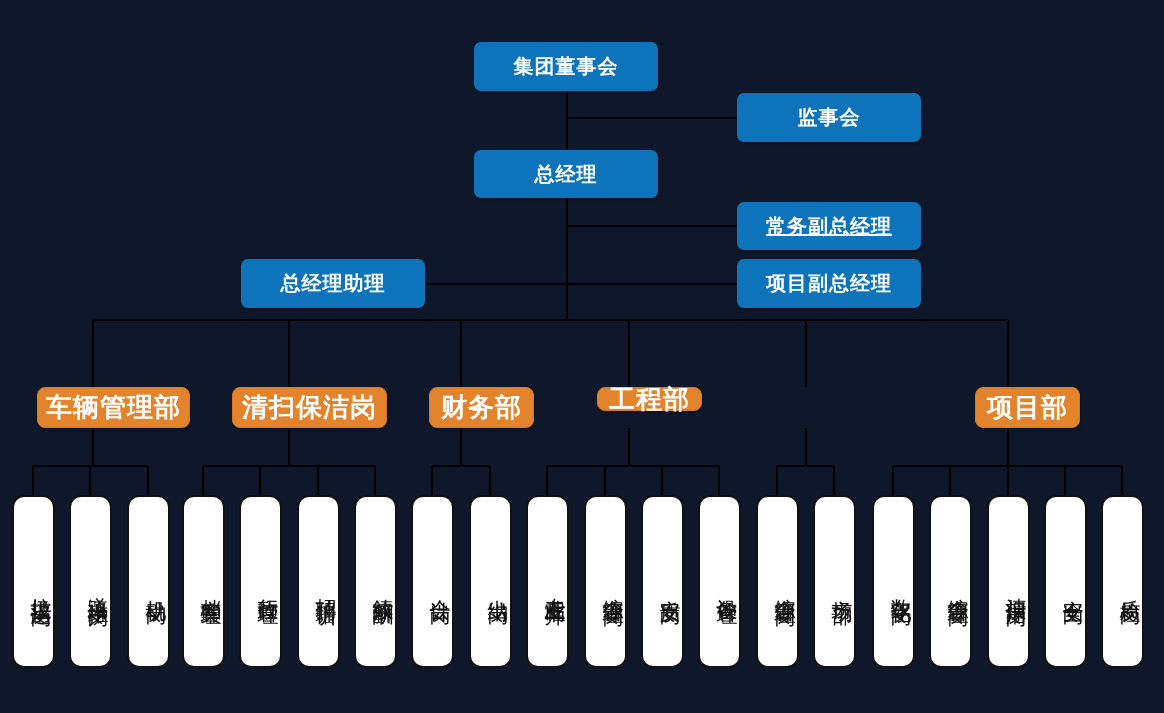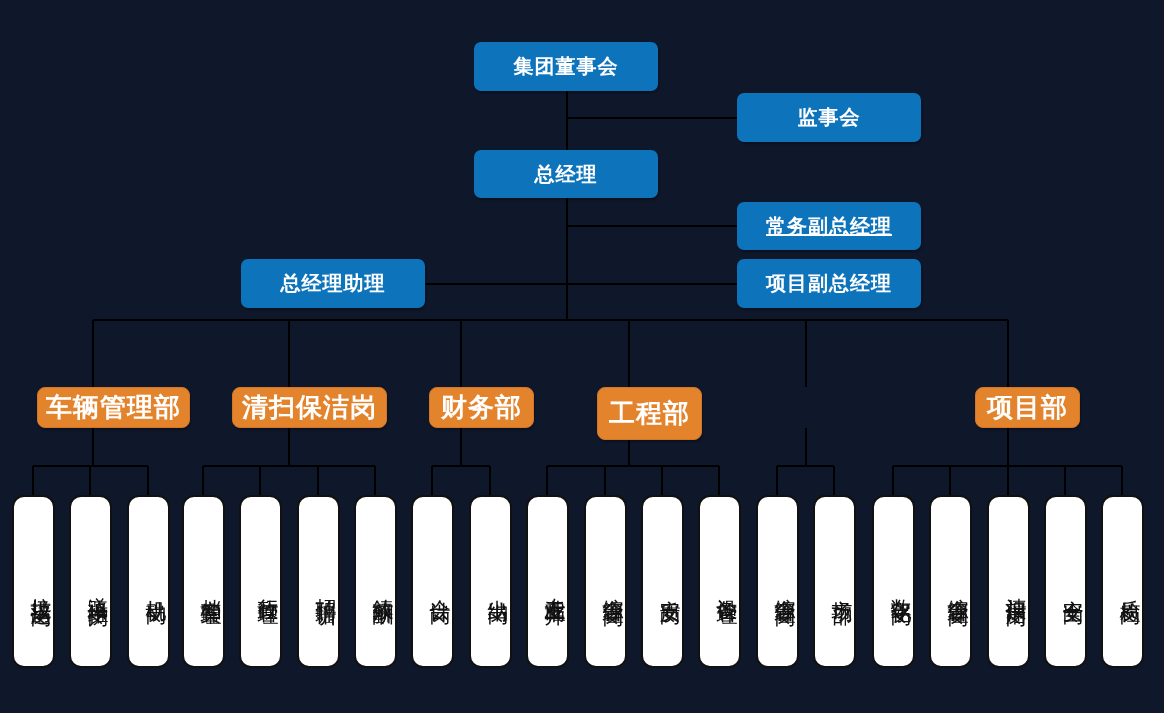--- a/index.html
+++ b/index.html
@@ -107,21 +107,21 @@
   <div class="node blue" style="left:737px;top:259px;width:184px;height:49px;">项目副总经理</div>
 
   <div class="node blue" style="left:241px;top:259px;width:184px;height:49px;">总经理助理</div>
 
   <div class="node orange" style="left:17px;top:387px;width:153px;height:41px;">车辆管理部</div>
 
   <div class="node orange" style="left:212px;top:387px;width:155px;height:41px;">清扫保洁岗</div>
 
   <div class="node orange" style="left:409px;top:387px;width:105px;height:41px;">财务部</div>
 
-  <div class="node orange" style="left:577px;top:387px;width:105px;height:53px;">工程部</div>
+  <div class="node orange" style="left:577px;top:387px;width:105px;height:24px;">工程部</div>
 
 
   <div class="node orange" style="left:955px;top:387px;width:105px;height:41px;">项目部</div>
 
   <div class="node leaf" style="left:12px;top:495px;width:43px;height:173px;">垃圾清运岗</div>
   <div class="node leaf" style="left:69px;top:495px;width:43px;height:173px;">道路维护岗</div>
   <div class="node leaf" style="left:127px;top:495px;width:43px;height:173px;">机动岗</div>
 
   <div class="node leaf" style="left:182px;top:495px;width:43px;height:173px;">档案管理</div>
   <div class="node leaf" style="left:239px;top:495px;width:43px;height:173px;">行政管理</div>

